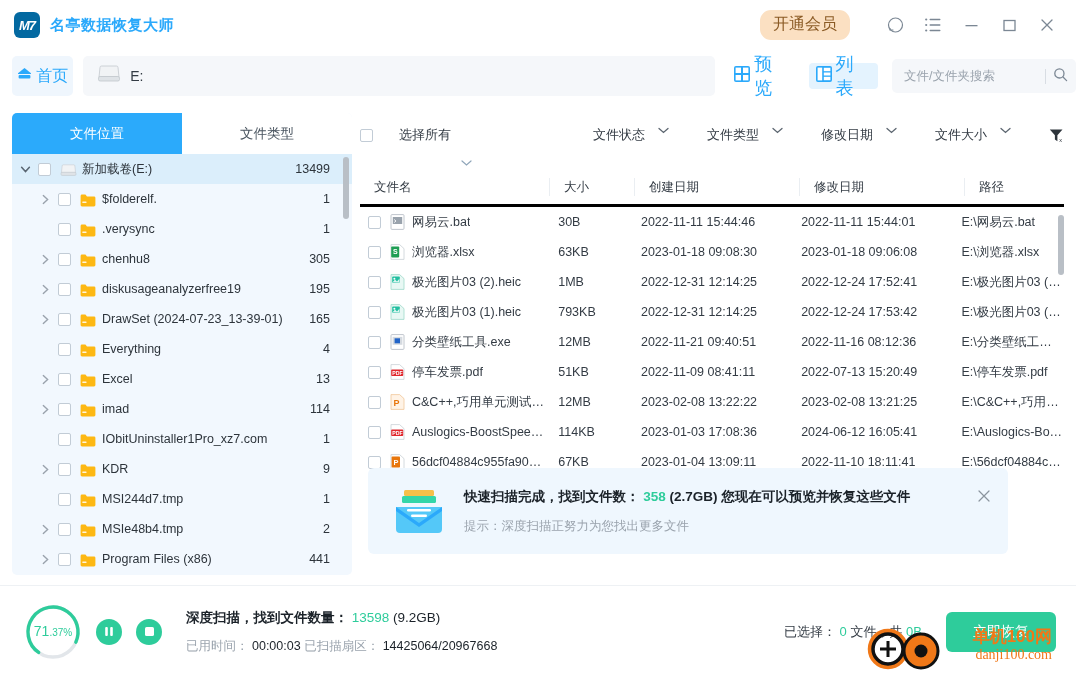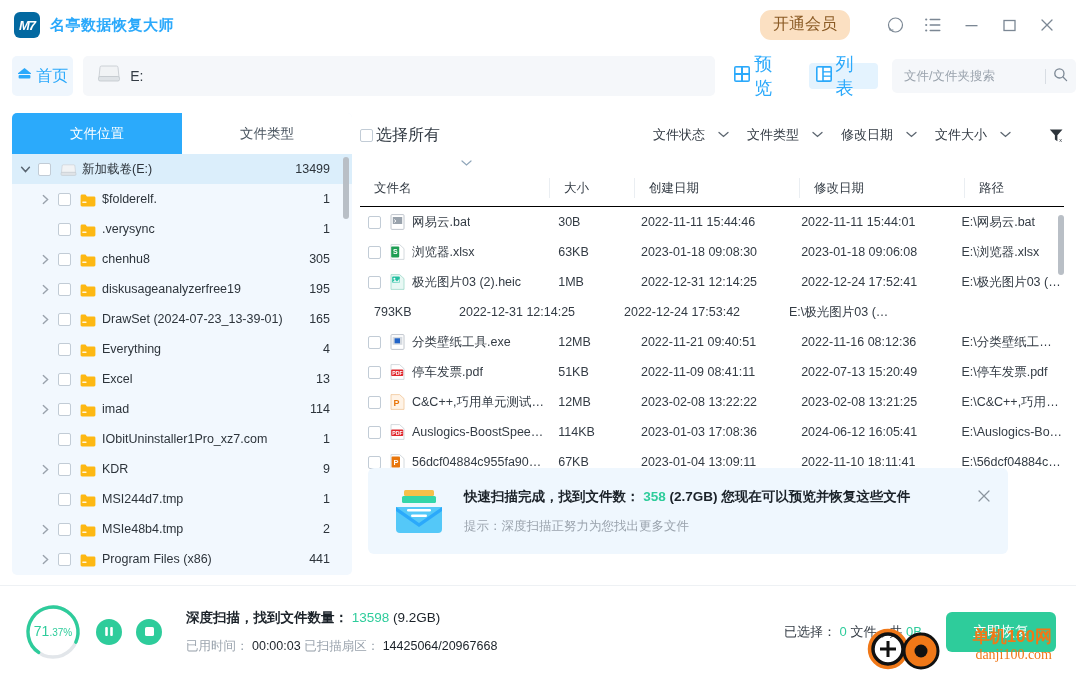--- a/index.html
+++ b/index.html
@@ -103,36 +103,36 @@
   .folder-ico { width: 15px; height: 13px; flex: none; }
   .side-scroll {
     position: absolute; right: 3px; top: 44px; width: 6px; height: 62px;
     background: #b9bfc6; border-radius: 3px; cursor: pointer;
   }
 
   
   .main { position: absolute; left: 360px; top: 113px; width: 704px; height: 462px; }
   .filterbar { display: flex; align-items: center; height: 44px; }
   .selall { display: flex; align-items: center; cursor: pointer; }
-  .selall .label { font-size: 16px; color: #333b44; margin-left: 3px; }
+  .selall .label { font-size: 13px; color: #333b44; margin-left: 26px; }
   .filters { margin-left: auto; display: flex; align-items: center; gap: 0px; }
   .filter {
-    display: flex; align-items: center; gap: 13px; cursor: pointer;
-    font-size: 13px; color: #333b44; margin-left: 18px;
+    display: flex; gap: 13px; cursor: pointer;
+    font-size: 13px; color: #333b44; margin-left: 38px;
   }
   .caret { color: #7a838c; font-size: 10px; line-height: 1; }
   .funnel { margin-left: 38px; cursor: pointer; display: flex; align-items: center; }
 
   .sortmark {
     position: absolute; left: 101px; top: 45px; color: #8fa3b5; font-size: 9px;
   }
   .table { position: absolute; top: 57px; left: 0; width: 704px; bottom: 0; }
   .thead {
     display: flex; height: 37px; align-items: center;
-    border-bottom: 1px solid #000000; background: #fff;
+    border-bottom: 3px solid #000000; background: #fff;
   }
   .th {
     font-size: 12.5px; color: #333b44; position: relative; padding-left: 14px;
     display: flex; align-items: center; height: 100%; cursor: pointer;
   }
   .th::after {
     content: ''; position: absolute; right: 0; top: 8px; bottom: 8px;
     width: 1px; background: #EAEEF2;
   }
   .th.last::after { display: none; }
@@ -624,20 +624,30 @@
                   <path d="M2.6 8.2 L5 5.6 L7 7.4 L9.4 4.8 L9.4 8.4 Z" fill="#fff" opacity="0.85"></path>
                 </svg></span>
               <span class="fname-txt">极光图片03 (2).heic</span>
             </span>
             <span class="cell c-size">1MB</span>
             <span class="cell c-cdate">2022-12-31 12:14:25</span>
             <span class="cell c-mdate">2022-12-24 17:52:41</span>
             <span class="cell c-path" style="width:120px">E:\极光图片03 (2).heic</span>
           </div>
           <div class="row">
+            <span class="cell fname c-name">
+              <span class="cbx"></span>
+              <span class="fileicon"><svg width="15" height="16" viewBox="0 0 15 16">
+                  <path d="M1 0.6 L9.6 0.6 L14 4.6 L14 15.4 L1 15.4 Z" fill="#E8F8F4" stroke="#9fd9ca" stroke-width="0.8"></path>
+                  <rect x="2.2" y="2.6" width="7.6" height="6.2" rx="0.8" fill="#21BFA0"></rect>
+                  <circle cx="4.4" cy="4.8" r="1" fill="#fff"></circle>
+                  <path d="M2.6 8.2 L5 5.6 L7 7.4 L9.4 4.8 L9.4 8.4 Z" fill="#fff" opacity="0.85"></path>
+                </svg></span>
+              <span class="fname-txt">极光图片03 (1).heic</span>
+            </span>
             <span class="cell c-size">793KB</span>
             <span class="cell c-cdate">2022-12-31 12:14:25</span>
             <span class="cell c-mdate">2022-12-24 17:53:42</span>
             <span class="cell c-path" style="width:120px">E:\极光图片03 (1).heic</span>
           </div>
           <div class="row">
             <span class="cell fname c-name">
               <span class="cbx"></span>
               <span class="fileicon"><svg width="15" height="16" viewBox="0 0 15 16">
                   <rect x="1" y="0.6" width="13" height="14.8" rx="1" fill="#fff" stroke="#b9c0c7" stroke-width="0.9"></rect>

